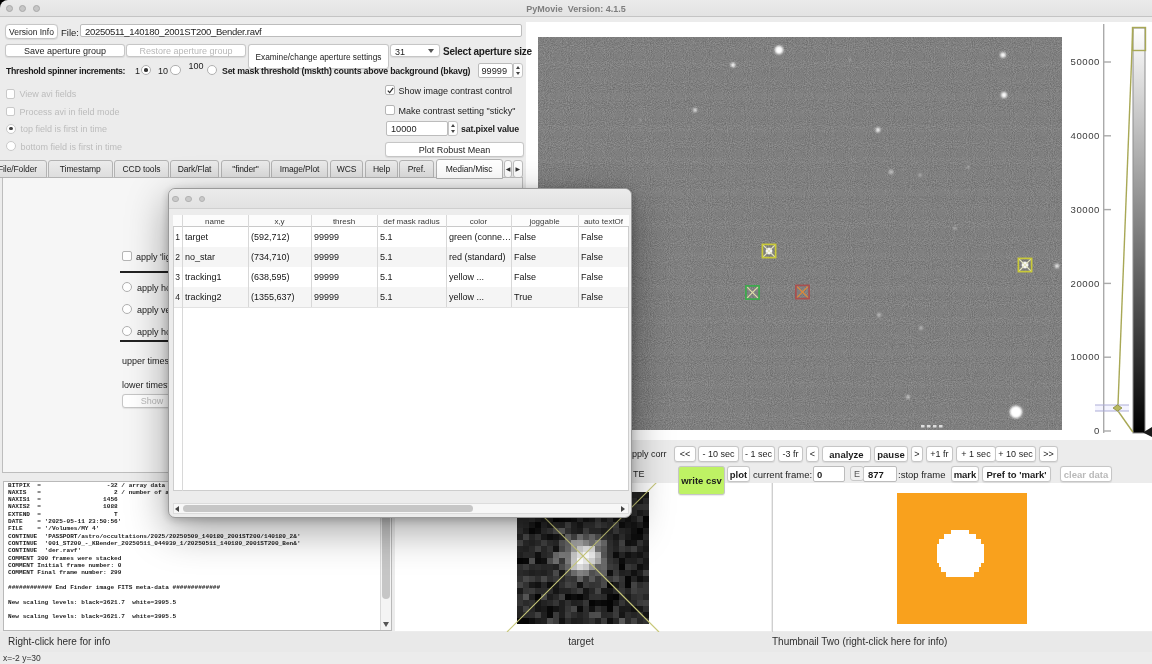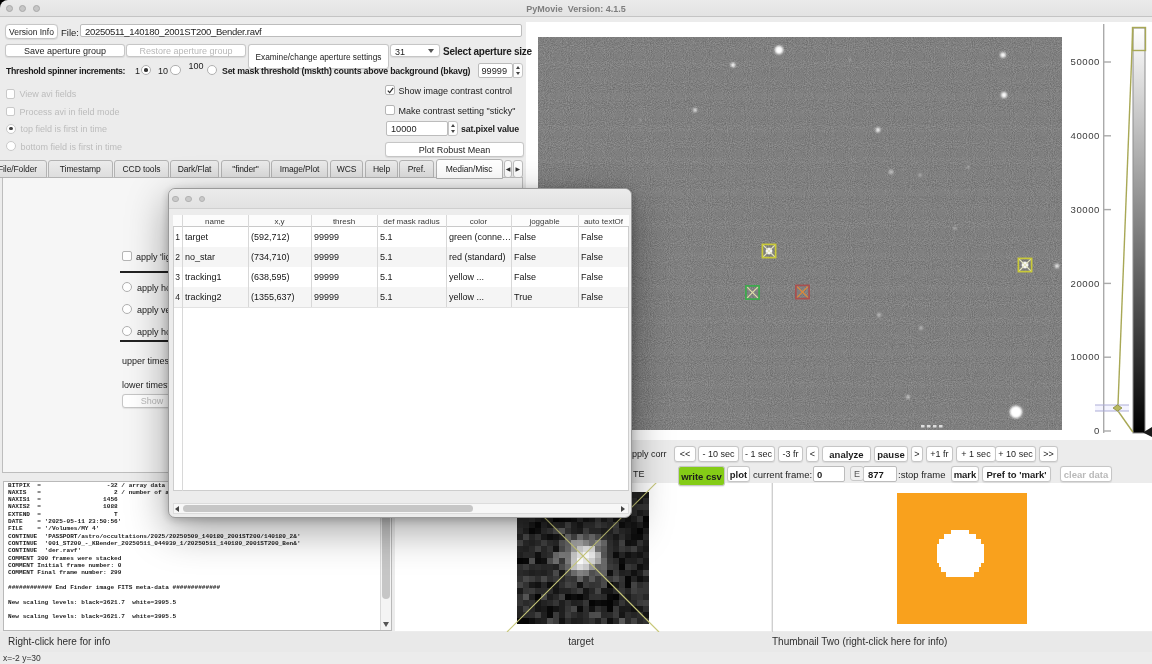--- a/index.html
+++ b/index.html
@@ -716,21 +716,21 @@
 <div style="position:absolute;left:778px;top:446px;width:25px;height:16px;background:#ffffff;border:1px solid #c6c6c6;border-radius:3px;box-sizing:border-box;display:flex;align-items:center;justify-content:center;font-size:9px;color:#1c1c1c;font-weight:400;z-index:1;box-shadow:0 0.5px 1px rgba(0,0,0,0.08);">-3 fr</div>
 <div style="position:absolute;left:806px;top:446px;width:13px;height:16px;background:#ffffff;border:1px solid #c6c6c6;border-radius:3px;box-sizing:border-box;display:flex;align-items:center;justify-content:center;font-size:9px;color:#1c1c1c;font-weight:400;z-index:1;box-shadow:0 0.5px 1px rgba(0,0,0,0.08);">&lt;</div>
 <div style="position:absolute;left:822px;top:446px;width:49px;height:16px;background:#ffffff;border:1px solid #c6c6c6;border-radius:3px;box-sizing:border-box;display:flex;align-items:center;justify-content:center;font-size:9.5px;color:#1c1c1c;font-weight:700;z-index:1;box-shadow:0 0.5px 1px rgba(0,0,0,0.08);">analyze</div>
 <div style="position:absolute;left:874px;top:446px;width:34px;height:16px;background:#ffffff;border:1px solid #c6c6c6;border-radius:3px;box-sizing:border-box;display:flex;align-items:center;justify-content:center;font-size:9.5px;color:#1c1c1c;font-weight:700;z-index:1;box-shadow:0 0.5px 1px rgba(0,0,0,0.08);">pause</div>
 <div style="position:absolute;left:911px;top:446px;width:12px;height:16px;background:#ffffff;border:1px solid #c6c6c6;border-radius:3px;box-sizing:border-box;display:flex;align-items:center;justify-content:center;font-size:9px;color:#1c1c1c;font-weight:400;z-index:1;box-shadow:0 0.5px 1px rgba(0,0,0,0.08);">&gt;</div>
 <div style="position:absolute;left:926px;top:446px;width:27px;height:16px;background:#ffffff;border:1px solid #c6c6c6;border-radius:3px;box-sizing:border-box;display:flex;align-items:center;justify-content:center;font-size:9px;color:#1c1c1c;font-weight:400;z-index:1;box-shadow:0 0.5px 1px rgba(0,0,0,0.08);">+1 fr</div>
 <div style="position:absolute;left:956px;top:446px;width:40px;height:16px;background:#ffffff;border:1px solid #c6c6c6;border-radius:3px;box-sizing:border-box;display:flex;align-items:center;justify-content:center;font-size:9px;color:#1c1c1c;font-weight:400;z-index:1;box-shadow:0 0.5px 1px rgba(0,0,0,0.08);">+ 1 sec</div>
 <div style="position:absolute;left:995px;top:446px;width:41px;height:16px;background:#ffffff;border:1px solid #c6c6c6;border-radius:3px;box-sizing:border-box;display:flex;align-items:center;justify-content:center;font-size:9px;color:#1c1c1c;font-weight:400;z-index:1;box-shadow:0 0.5px 1px rgba(0,0,0,0.08);">+ 10 sec</div>
 <div style="position:absolute;left:1039px;top:446px;width:19px;height:16px;background:#ffffff;border:1px solid #c6c6c6;border-radius:3px;box-sizing:border-box;display:flex;align-items:center;justify-content:center;font-size:9px;color:#1c1c1c;font-weight:400;z-index:1;box-shadow:0 0.5px 1px rgba(0,0,0,0.08);">&gt;&gt;</div>
 <div style="position:absolute;left:633px;top:469px;font-size:9px;color:#1c1c1c;font-weight:400;white-space:nowrap;z-index:1;">TE</div>
-<div style="position:absolute;left:678px;top:466px;width:47px;height:20px;background:#84cc16;border:1px solid #c6c6c6;border-radius:3px;box-sizing:border-box;display:flex;align-items:center;justify-content:center;font-size:9.5px;color:#1c1c1c;font-weight:700;z-index:1;box-shadow:0 0.5px 1px rgba(0,0,0,0.08);">write csv</div>
+<div style="position:absolute;left:678px;top:466px;width:47px;height:29px;background:#bef264;border:1px solid #c6c6c6;border-radius:3px;box-sizing:border-box;display:flex;align-items:center;justify-content:center;font-size:9.5px;color:#1c1c1c;font-weight:700;z-index:1;box-shadow:0 0.5px 1px rgba(0,0,0,0.08);">write csv</div>
 <div style="position:absolute;left:727px;top:466px;width:23px;height:16px;background:#ffffff;border:1px solid #c6c6c6;border-radius:3px;box-sizing:border-box;display:flex;align-items:center;justify-content:center;font-size:9.5px;color:#1c1c1c;font-weight:700;z-index:1;box-shadow:0 0.5px 1px rgba(0,0,0,0.08);">plot</div>
 <div style="position:absolute;left:753px;top:469px;font-size:9.5px;color:#1c1c1c;font-weight:400;white-space:nowrap;z-index:1;">current frame:</div>
 <div style="position:absolute;left:813px;top:466px;width:32px;height:16px;background:#fff;border:1px solid #bcbcbc;border-radius:2px;"></div>
 <div style="position:absolute;left:817px;top:469px;font-size:9.5px;color:#1c1c1c;font-weight:700;white-space:nowrap;z-index:1;">0</div>
 <div style="position:absolute;left:850px;top:466px;width:14px;height:15px;background:#f0f0f0;border:1px solid #c9c9c9;border-radius:3px;display:flex;align-items:center;justify-content:center;font-size:9px;color:#555;z-index:1;">E</div>
 <div style="position:absolute;left:863px;top:466px;width:34px;height:16px;background:#fff;border:1px solid #bcbcbc;border-radius:2px;"></div>
 <div style="position:absolute;left:868px;top:469px;font-size:9.5px;color:#1c1c1c;font-weight:700;white-space:nowrap;z-index:1;">877</div>
 <div style="position:absolute;left:898px;top:469px;font-size:9.5px;color:#1c1c1c;font-weight:400;white-space:nowrap;z-index:1;">:stop frame</div>
 <div style="position:absolute;left:951px;top:466px;width:28px;height:16px;background:#ffffff;border:1px solid #c6c6c6;border-radius:3px;box-sizing:border-box;display:flex;align-items:center;justify-content:center;font-size:9.5px;color:#1c1c1c;font-weight:700;z-index:1;box-shadow:0 0.5px 1px rgba(0,0,0,0.08);">mark</div>
 <div style="position:absolute;left:982px;top:466px;width:69px;height:16px;background:#ffffff;border:1px solid #c6c6c6;border-radius:3px;box-sizing:border-box;display:flex;align-items:center;justify-content:center;font-size:9.5px;color:#1c1c1c;font-weight:700;z-index:1;box-shadow:0 0.5px 1px rgba(0,0,0,0.08);">Pref to 'mark'</div>

